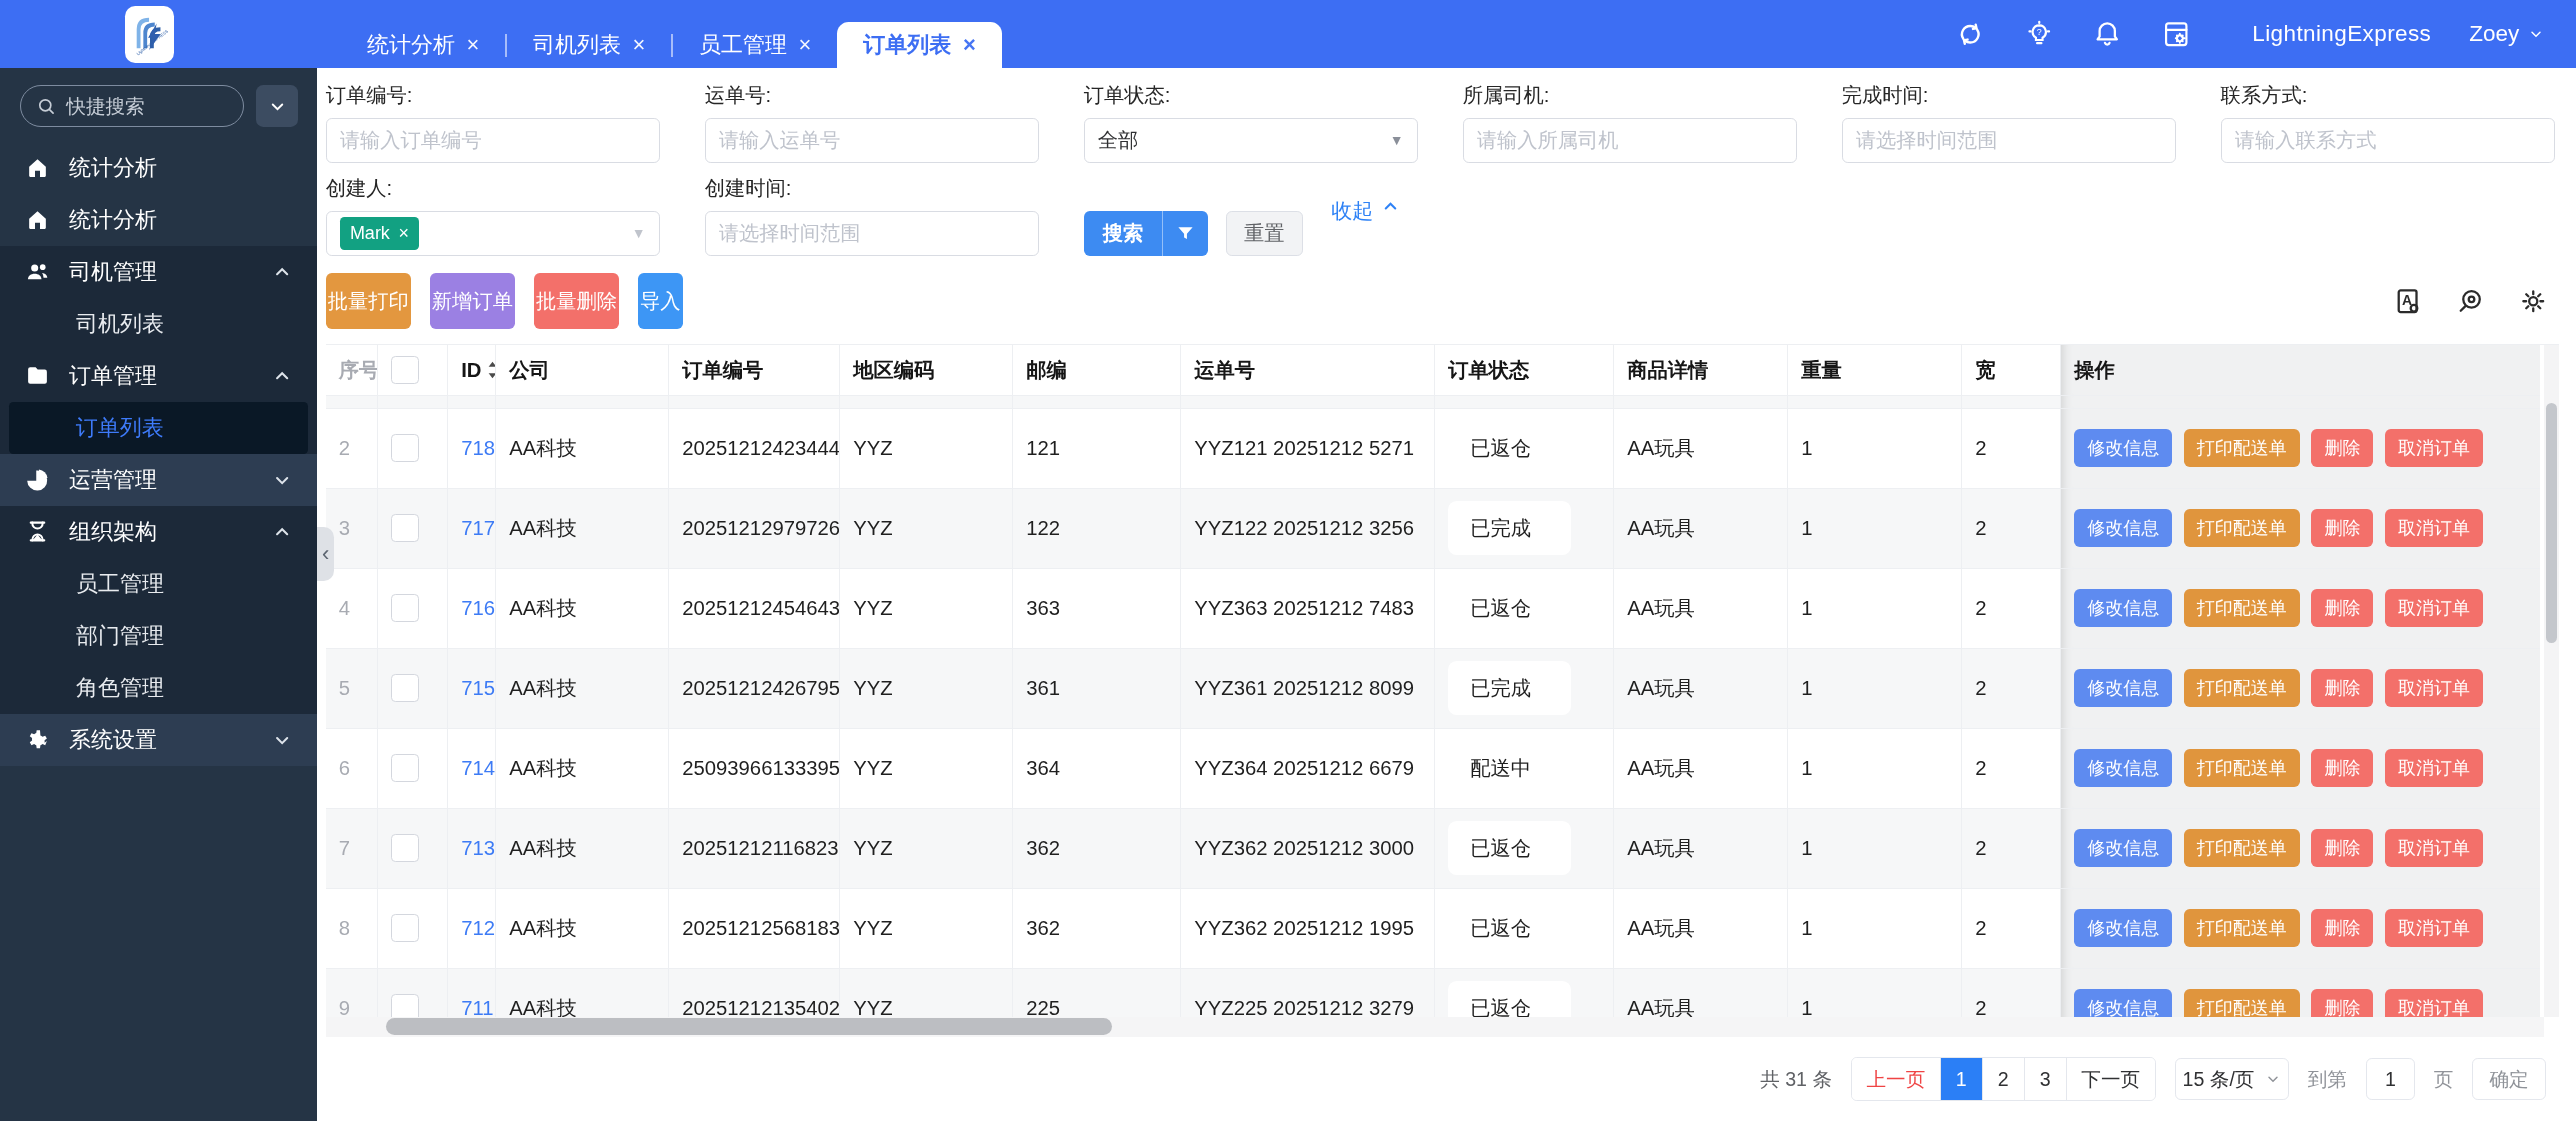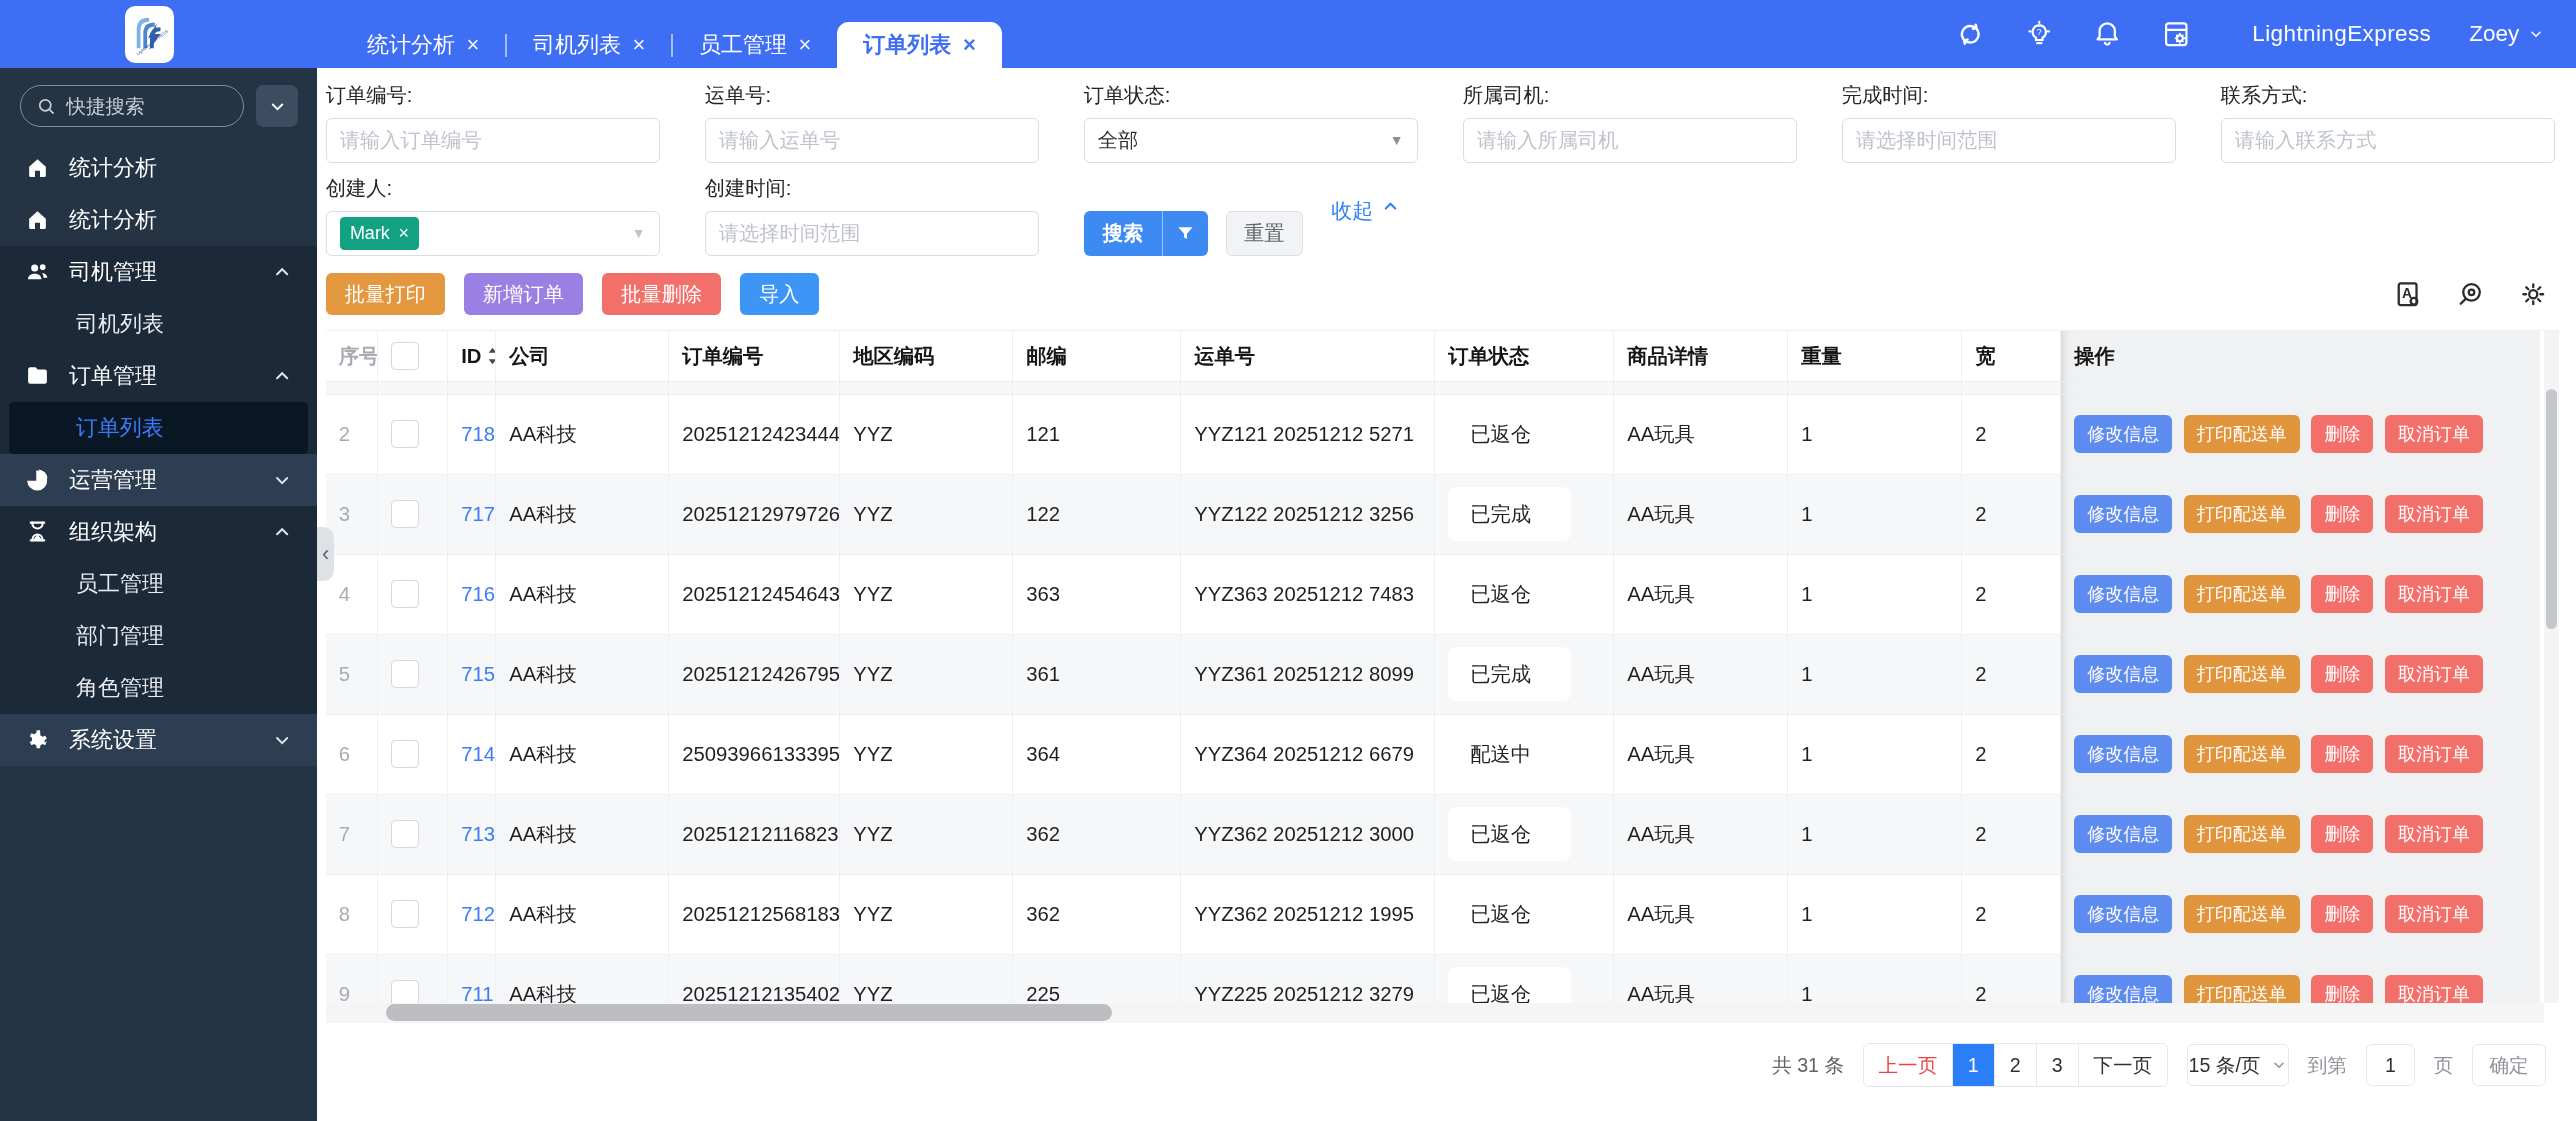--- a/index.html
+++ b/index.html
@@ -72,21 +72,21 @@
   .btn-search .seg-label { display: flex; align-items: center; padding: 0 19px; }
   .btn-search .seg-funnel { display: flex; align-items: center; padding: 0 13px; border-left: 1.5px solid rgba(255,255,255,.45); }
   .btn-search .seg-funnel svg { width: 19px; height: 19px; }
   .btn-reset { height: 45px; padding: 0 17.4px; background: #F2F3F5; border: 1.5px solid #DCDFE6;
                border-radius: 5.8px; font-size: 20.3px; color: #606266; cursor: pointer; }
   .link-collapse { display: inline-flex; align-items: flex-start; gap: 7.3px; color: #2E82F6; font-size: 21px;
                    cursor: pointer; align-self: center; margin-bottom: 8.7px; margin-left: 11px; }
   .link-collapse svg { width: 19px; height: 19px; }
 
   .toolbar { margin-top: 17.4px; display: flex; align-items: center; gap: 19px; }
-  .tb-btn { height: 42px; padding: 0 19px; border: none; border-radius: 5.8px; color: #fff;
+  .tb-btn { height: 56px; padding: 0 2px; border: none; border-radius: 5.8px; color: #fff;
             font-size: 20.3px; cursor: pointer; }
   .tb-btn.orange { background: #E3973F; }
   .tb-btn.purple { background: #9B80E3; }
   .tb-btn.red    { background: #F3706A; }
   .tb-btn.blue   { background: #3D96F5; }
   .toolbar-spacer { flex: 1; }
   .tool-icons { display: flex; align-items: center; gap: 32px; padding-right: 10.2px; }
   .tool-icons svg { width: 30.5px; height: 30.5px; display: block; cursor: pointer; }
 
   
@@ -122,21 +122,21 @@
   .pagination { margin-top: 20.3px; display: flex; align-items: center; justify-content: flex-end; gap: 19px;
                 padding-right: 13px; font-size: 19.6px; color: #606266; }
   .pg-group { display: flex; border: 1.5px solid #E4E7ED; border-radius: 5.8px; overflow: hidden; background: #fff; }
   .pg-cell { min-width: 42px; height: 42px; display: flex; align-items: center; justify-content: center;
              border-right: 1.5px solid #E4E7ED; padding: 0 14.5px; color: #303133; cursor: pointer; background: #fff; }
   .pg-cell:last-child { border-right: none; }
   .pg-cell.disabled { color: #ef4444; cursor: default; }
   .pg-cell.page { padding: 0; }
   .pg-cell.active { background: #2B7FF6; color: #fff; cursor: default; }
   .pg-size { height: 42px; border: 1.5px solid #E4E7ED; border-radius: 5.8px; display: flex; align-items: center;
-             gap: 10.2px; padding: 0 1px; color: #303133; cursor: pointer; background: #fff; }
+             gap: 10.2px; padding: 0 7px; color: #303133; cursor: pointer; background: #fff; }
   .pg-size svg { width: 16px; height: 16px; }
   .pg-jump-input { width: 49px; height: 42px; border: 1.5px solid #E4E7ED; border-radius: 5.8px;
                    text-align: center; font-size: 19.6px; color: #303133; outline: none; }
   .pg-confirm { height: 42px; padding: 0 16px; border: 1.5px solid #E4E7ED; border-radius: 5.8px;
                 background: #fff; color: #8F9399; font-size: 19.6px; cursor: pointer; }
 </style>
 </head>
 <body>
 
 <div class="topbar">

